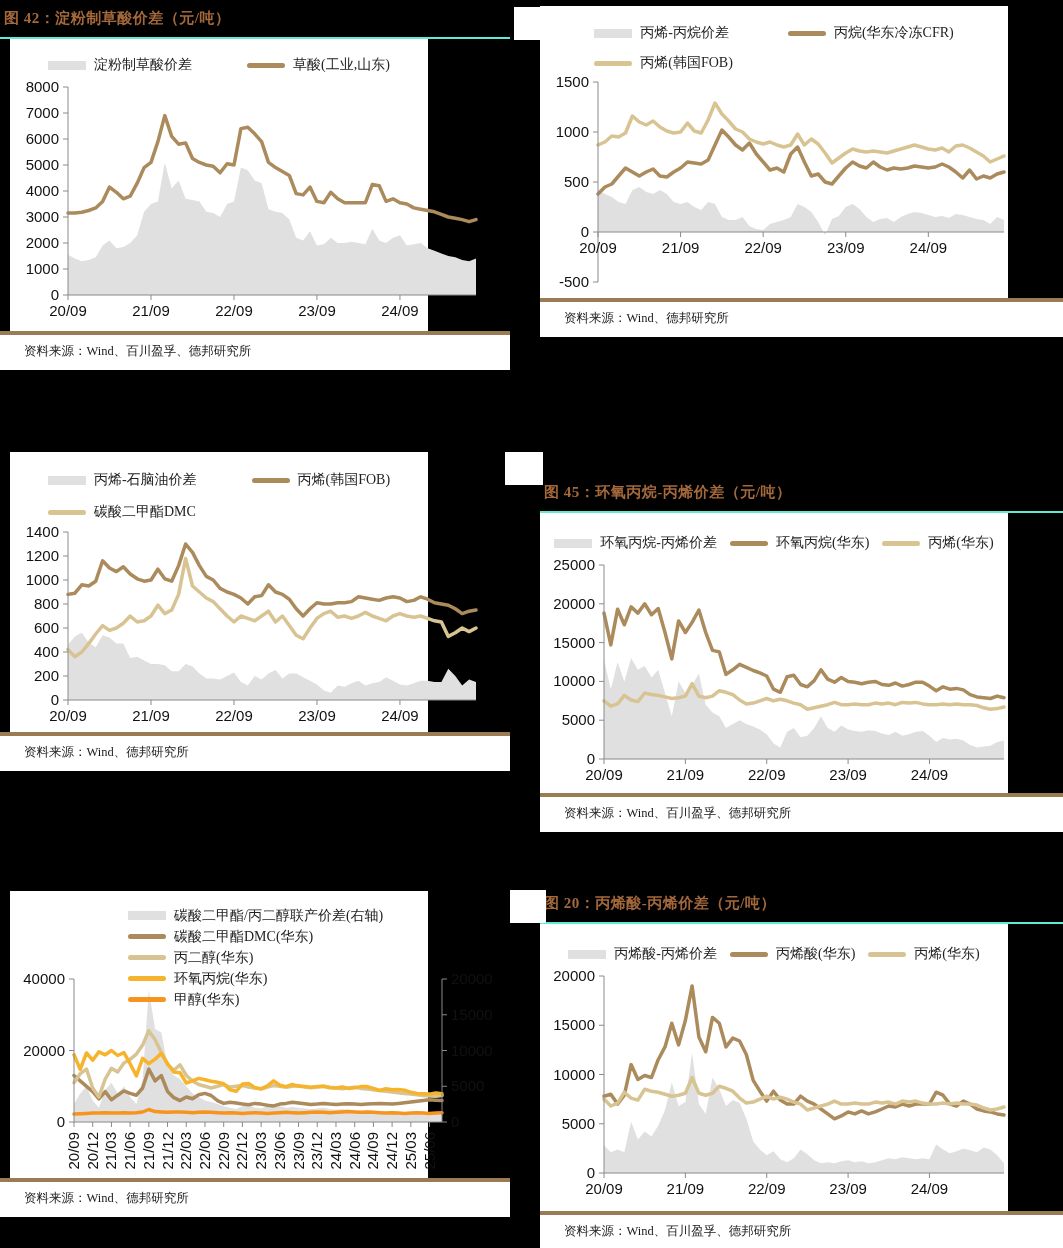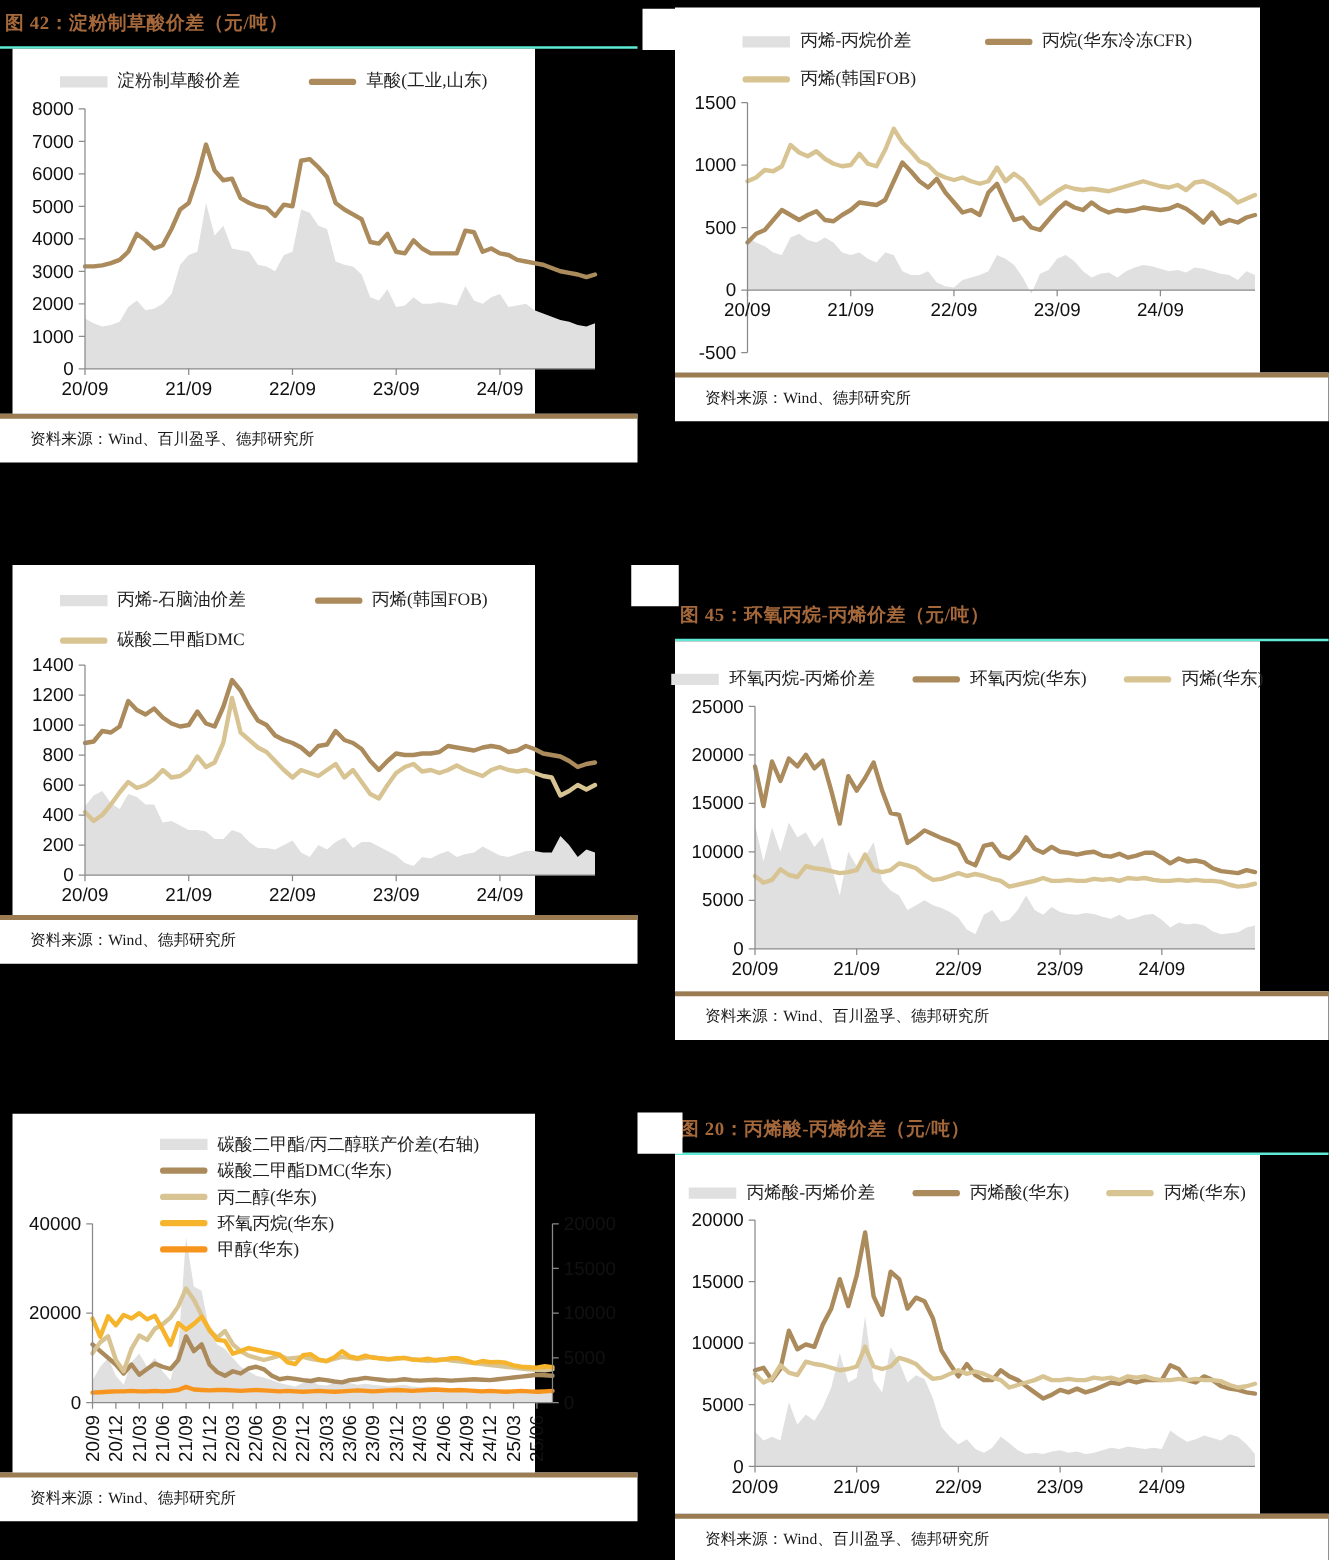--- a/index.html
+++ b/index.html
@@ -21,21 +21,21 @@
   .col-r .fig-card{width:468px;}
   .fig-source{
     background:#fff;border-top:4px solid #9B7C52;
     font-size:12.5px;color:#1a1a1a;padding:8px 0 0 24px;box-sizing:border-box;
   }
   .legend{font-size:14px;color:#222;box-sizing:border-box;}
   .lg-item{display:flex;align-items:center;white-space:nowrap;}
   .sw{display:inline-block;width:38px;height:5px;border-radius:3px;margin-right:8px;flex:none;}
   .sw-area{height:9px;border-radius:0;}
   .lg-grid2{display:grid;grid-template-columns:auto auto;justify-content:center;column-gap:55px;row-gap:4px;padding-top:14px;}
-  .lg-row{display:flex;justify-content:center;gap:30px;padding-top:16px;}
+  .lg-row{display:flex;justify-content:center;gap:13px;padding-top:16px;}
   .lg-stack{position:absolute;left:118px;top:14px;z-index:3;}
   .lg-stack .lg-item{height:21px;}
   svg{display:block;}
   .notch{position:absolute;background:#fff;z-index:5;}
 </style>
 </head>
 <body>
 
 <div class="fig col-l" style="top:6px">
   <div class="fig-title">图 42：淀粉制草酸价差（元/吨）</div>

